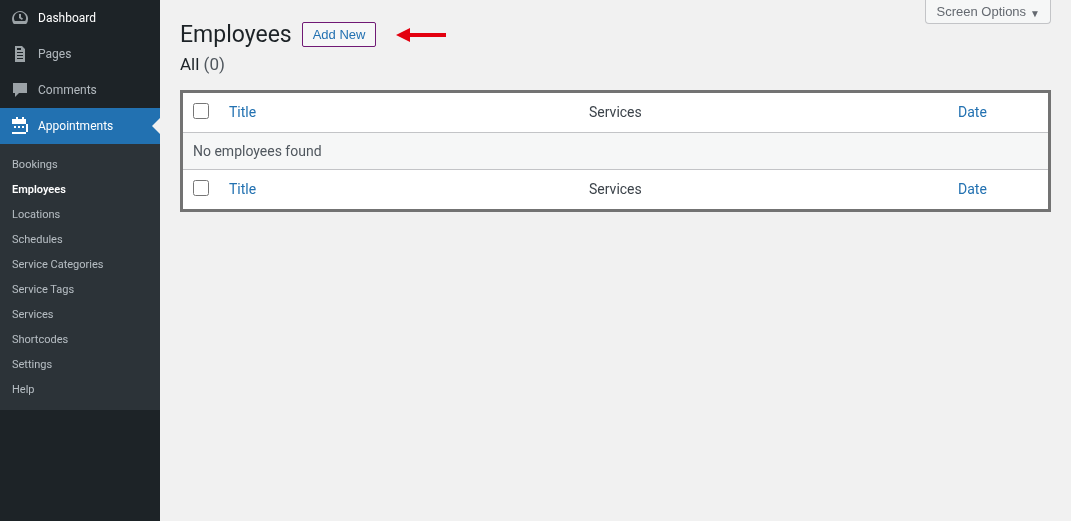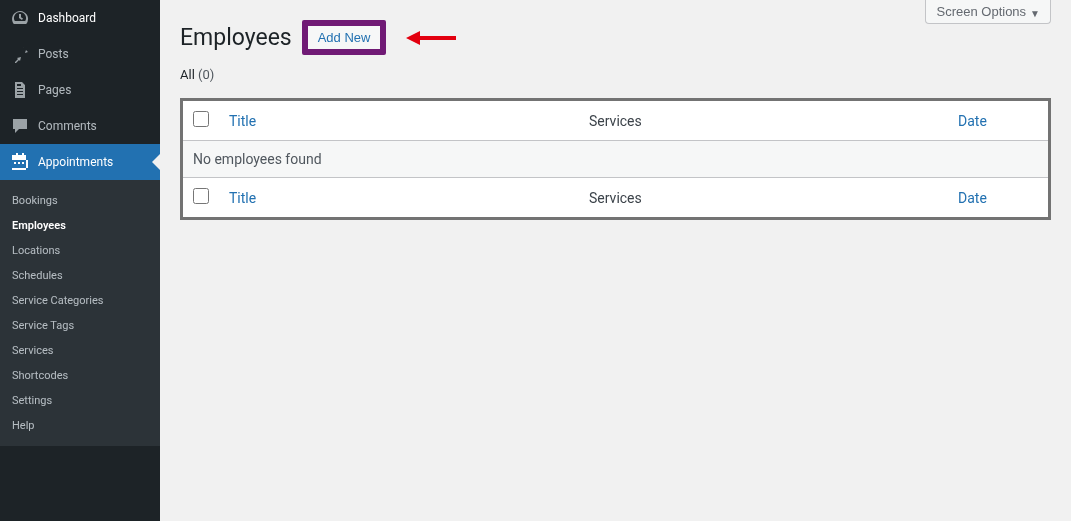--- a/index.html
+++ b/index.html
@@ -20,24 +20,24 @@
     .submenu-item.current { color: #fff; font-weight: 600; }
     
     
     .main { flex: 1; padding: 10px 20px 20px 20px; position: relative; }
     .screen-options { position: absolute; top: 0; right: 20px; }
     .screen-options-btn { background: #f6f7f7; border: 1px solid #c3c4c7; border-top: none; padding: 4px 10px; font-size: 13px; color: #646970; cursor: pointer; border-radius: 0 0 4px 4px; display: inline-flex; align-items: flex-end; gap: 4px; }
     .screen-options-btn .tri { font-size: 10px; }
     
     .heading-row { display: flex; align-items: center; gap: 10px; margin-top: 10px; }
     .heading { font-size: 23px; font-weight: 400; color: #1d2327; line-height: 1.3; }
-    .add-new { border: 6px solid #701a75; background: #f6f7f7; color: #2271b1; padding: 4px 10px; font-size: 13px; cursor: pointer; border-radius: 2px; }
+    .add-new { border: 1px solid #701a75; background: #f6f7f7; color: #2271b1; padding: 4px 10px; font-size: 13px; cursor: pointer; border-radius: 2px; }
     .arrow { display: flex; align-items: center; margin-left: 10px; }
     
-    .subsubsub { margin: 12px 0 16px 0; font-size: 13px; }
+    .subsubsub { margin: 4px 0 16px 0; font-size: 17px; }
     .subsubsub .all-label { color: #1d2327; }
     .subsubsub .count { color: #50575e; }
     
     .list-table { width: 100%; border: 3px solid #737373; border-spacing: 0; background: #fff; }
     .list-table th, .list-table td { text-align: left; padding: 10px; font-weight: 400; font-size: 14px; }
     .list-table thead th, .list-table tfoot th { color: #2271b1; }
     .list-table thead th.manage { color: #3c434a; }
     .list-table tfoot th.manage { color: #3c434a; }
     .list-table thead tr, .list-table tfoot tr { border-bottom: 1px solid #c3c4c7; }
     .list-table thead th { border-bottom: 1px solid #c3c4c7; }
@@ -53,28 +53,20 @@
 
 <div class="wrap">
   <aside class="sidebar">
     <div class="menu-item top">
       <span class="icon">
         <svg width="20" height="20" viewBox="0 0 20 20">
             <path d="M3.76 16h12.48A7.98 7.98 0 0018 10a8 8 0 10-14.24 6zM10 4a6 6 0 015.21 9H4.79A6 6 0 0110 4zm1 2h-2v4l3 2 1-1.5-2-1.3V6z"></path>
           </svg>
       </span>
       <span>Dashboard</span>
-    </div>
-    <div class="menu-item">
-      <span class="icon">
-        <svg width="20" height="20" viewBox="0 0 20 20">
-            <path d="M12 2l6 6-3 1-4 4-1 4-1-1-3 3H5v-1l3-3-1-1 4-1 4-4 1-3-3-3z"></path>
-          </svg>
-      </span>
-      <span>Posts</span>
     </div>
     <div class="menu-item">
       <span class="icon">
         <svg width="20" height="20" viewBox="0 0 20 20">
             <path d="M5 2h7l3 3v13H5V2zm2 4h4V4H7v2zm0 3h6V8H7v1zm0 3h6v-1H7v1zm0 3h6v-1H7v1z"></path>
           </svg>
       </span>
       <span>Pages</span>
     </div>
     <div class="menu-item">

